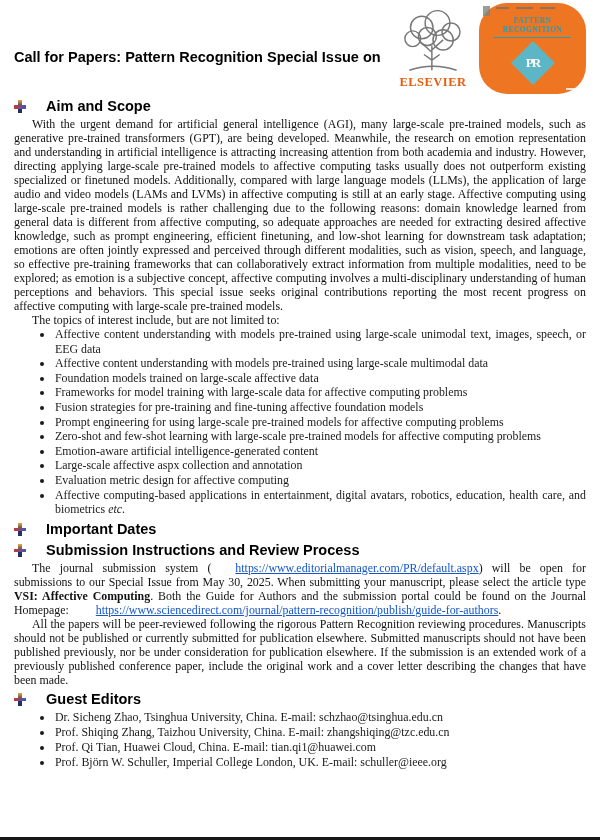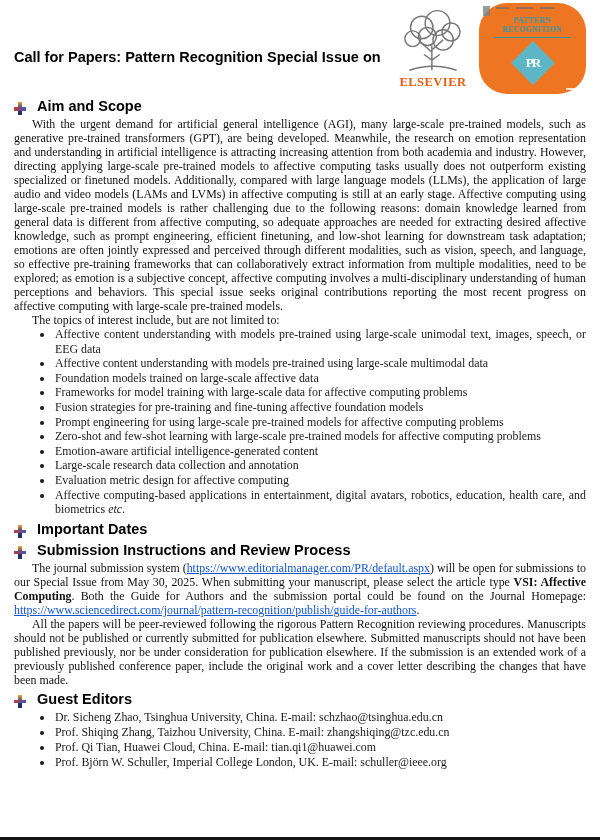--- a/index.html
+++ b/index.html
@@ -60,21 +60,21 @@
     transform:translate(-50%,-50%) rotate(45deg);
     background:var(--diamond-teal);
   }
   .monogram{
     position:absolute;left:50%;top:60px;transform:translate(-50%,-50%);
     color:#fff;font-family:"Liberation Serif", serif;font-weight:bold;
     font-size:13px;letter-spacing:-2px;
   }
   .cover-foot{position:absolute;bottom:4px;right:8px;width:12px;height:2px;background:rgba(255,255,255,.8);}
   
-  .sec-head{display:flex;align-items:flex-end;gap:11px;margin:4px 0 2px;}
+  .sec-head{display:flex;align-items:center;gap:20px;margin:4px 0 2px;}
   .h-icon{position:relative;width:12px;height:13px;flex:0 0 auto;}
   .h-icon::before{
     content:"";position:absolute;left:4px;top:0;width:4px;height:13px;
     background:linear-gradient(var(--icon-orange), var(--icon-navy) 55%, var(--icon-navy));
   }
   .h-icon::after{
     content:"";position:absolute;left:0;top:5px;width:12px;height:3.5px;
     background:linear-gradient(90deg, var(--icon-red), var(--icon-blue));
   }
   .h-label{
@@ -83,21 +83,21 @@
   }
   
   .para{
     font-size:11.9px;line-height:14px;text-align:justify;
     text-indent:18px;color:#111;
   }
   ul.blist{list-style:disc;padding-left:40px;}
   ul.blist li{font-size:11.9px;line-height:14.6px;text-align:justify;padding-left:1px;}
   ul.dates li{line-height:15.4px;text-align:left;}
   ul.editors li{line-height:15px;text-align:left;}
-  a.link{color:var(--link);text-decoration:underline;cursor:pointer;}
+  a.link{color:var(--link);text-decoration:underline;cursor:pointer;padding-left:24px;}
   em{font-style:italic;}
   strong{font-weight:bold;}
   .bottom-rule{position:absolute;left:0;right:0;bottom:0;height:3px;background:#161616;}
 </style>
 </head>
 <body>
 
 <div class="page">
   <div class="inner">
 
@@ -146,21 +146,21 @@
     <p class="para">The topics of interest include, but are not limited to:</p>
     <ul class="blist">
         <li>Affective content understanding with models pre-trained using large-scale unimodal text, images, speech, or EEG data</li>
         <li>Affective content understanding with models pre-trained using large-scale multimodal data</li>
         <li>Foundation models trained on large-scale affective data</li>
         <li>Frameworks for model training with large-scale data for affective computing problems</li>
         <li>Fusion strategies for pre-training and fine-tuning affective foundation models</li>
         <li>Prompt engineering for using large-scale pre-trained models for affective computing problems</li>
         <li>Zero-shot and few-shot learning with large-scale pre-trained models for affective computing problems</li>
         <li>Emotion-aware artificial intelligence-generated content</li>
-        <li>Large-scale research data collection and annotation</li>
+        <li>Large-scale affective aspx collection and annotation</li>
         <li>Evaluation metric design for affective computing</li>
         <li><span>Affective computing-based applications in entertainment, digital avatars, robotics, education, health care, and biometrics </span><em>etc</em><span>.</span></li>
       </ul>
 
     <div class="sec-head">
       <span class="h-icon"></span>
       <span class="h-label">Important Dates</span>
     </div>
 
     <div class="sec-head">

